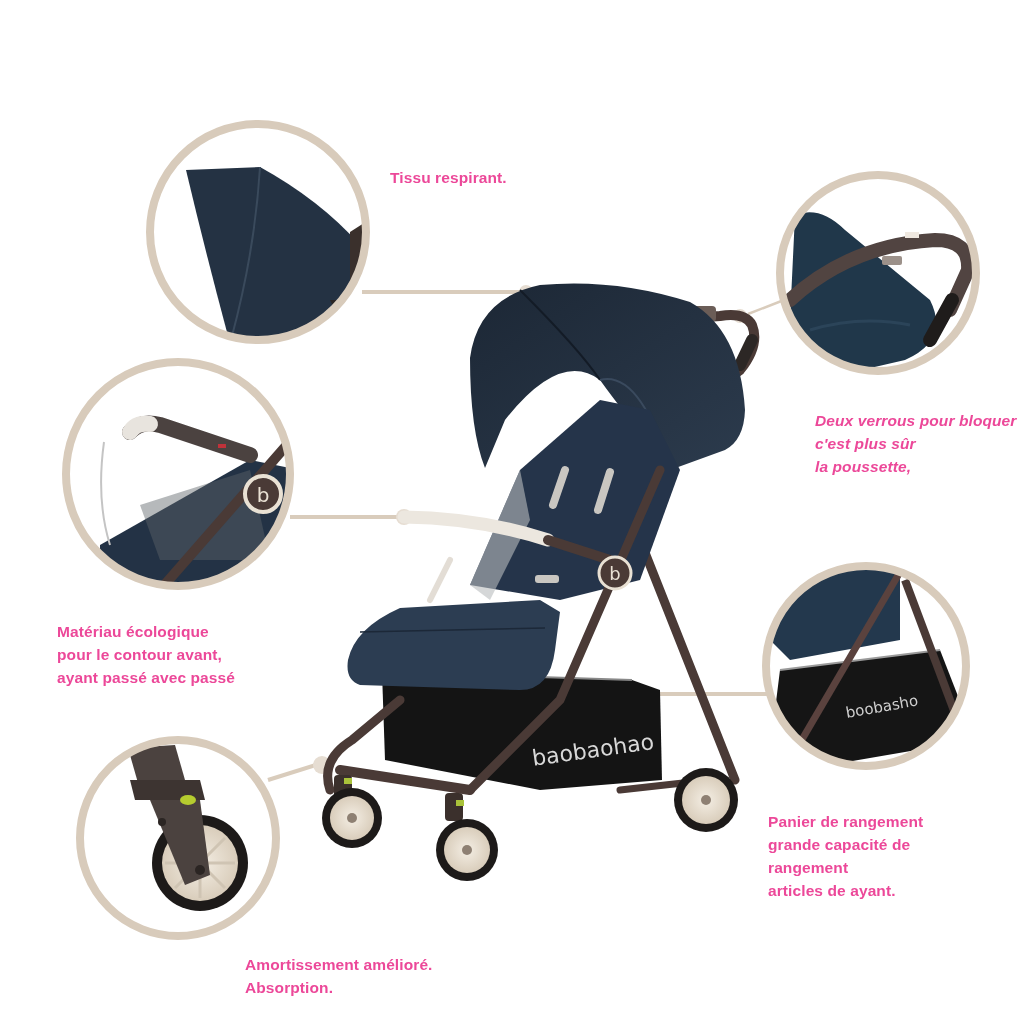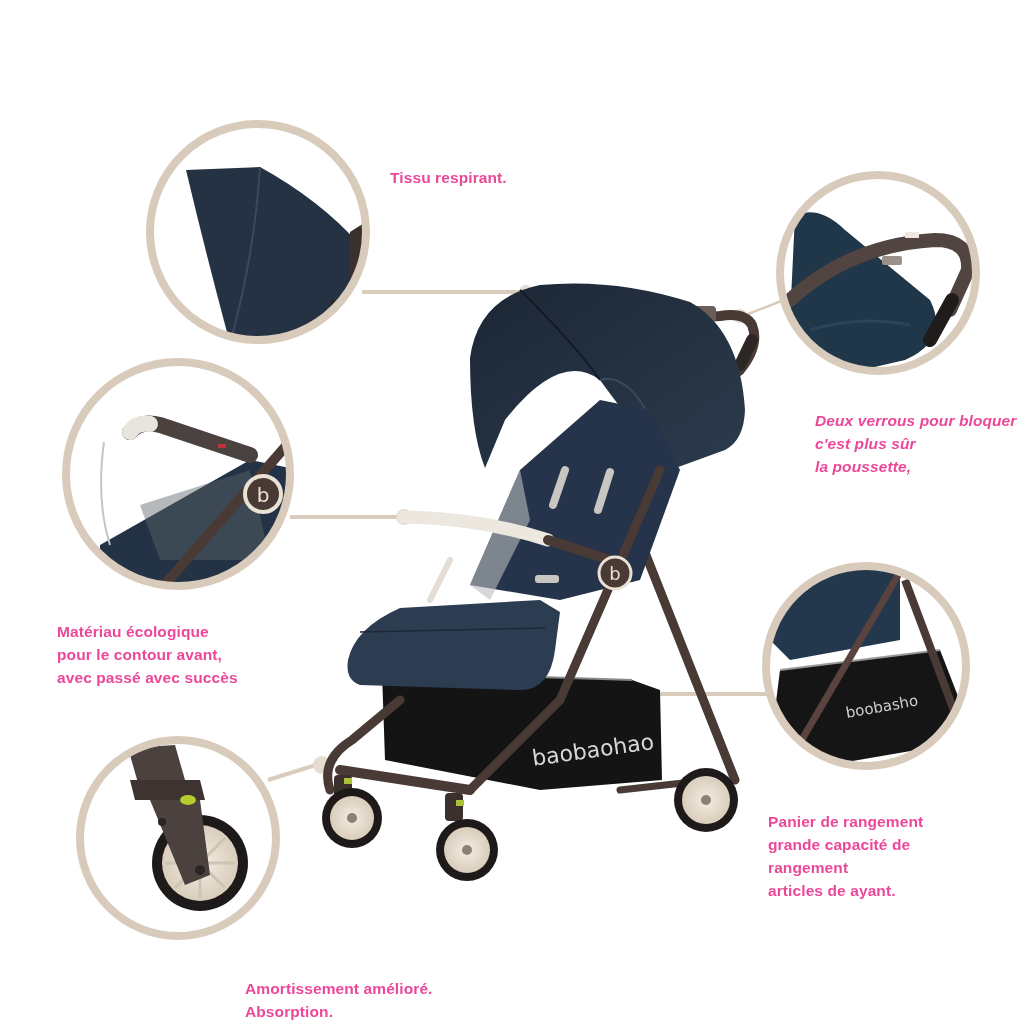--- a/index.html
+++ b/index.html
@@ -203,28 +203,28 @@
 
   <div class="label" style="left:815px; top:409px;font-style:italic;">
     <span>Deux verrous pour bloquer</span>
     <span>c'est plus sûr</span>
     <span>la poussette,</span>
   </div>
 
   <div class="label" style="left:47px; top:620px;margin-left:10px;">
     <span>Matériau écologique</span>
     <span>pour le contour avant,</span>
-    <span>avec passé avec succès</span>
+    <span>ayant passé avec passé</span>
   </div>
 
   <div class="label" style="left:768px; top:810px;">
     <span>Panier de rangement</span>
     <span>grande capacité de</span>
     <span>rangement</span>
     <span>articles de ayant.</span>
   </div>
 
-  <div class="label" style="left:245px; top:953px;margin-top:24px;">
+  <div class="label" style="left:245px; top:953px;">
     <span>Amortissement amélioré.</span>
     <span>Absorption.</span>
   </div>
 
 </div>
 
 </body></html>

